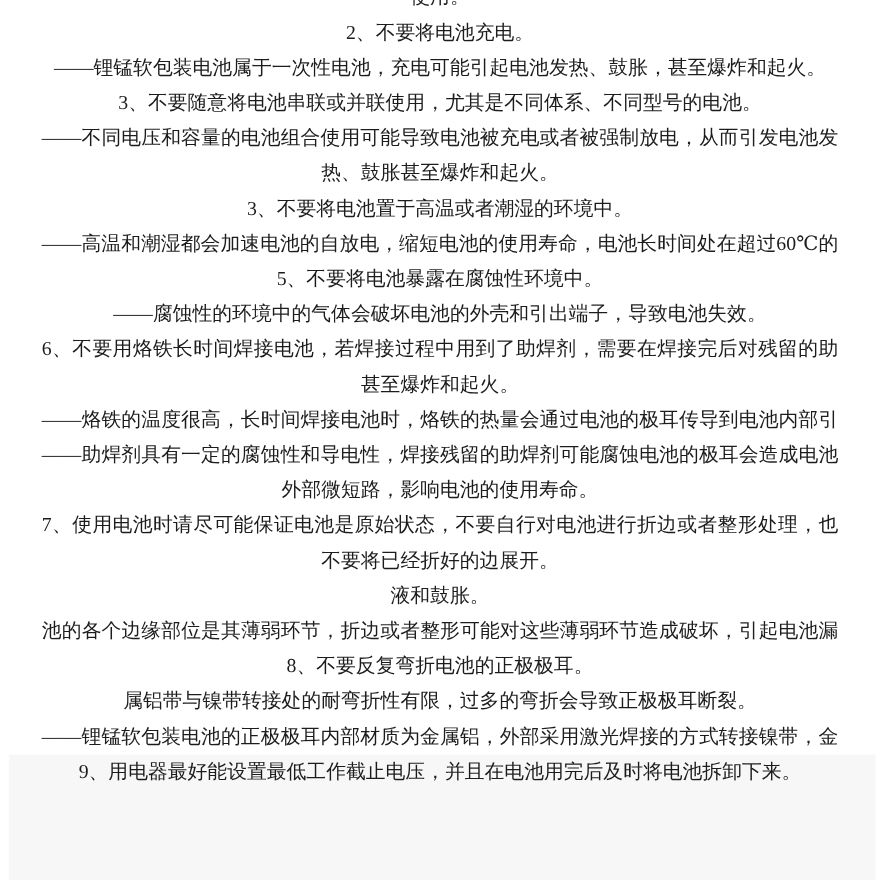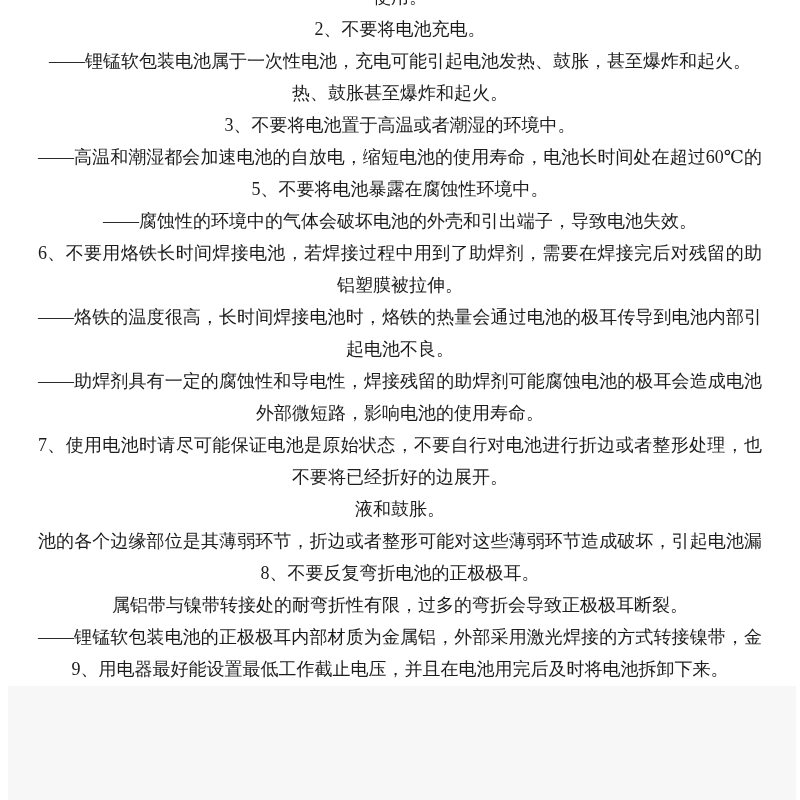--- a/index.html
+++ b/index.html
@@ -51,29 +51,30 @@
 </style>
 </head>
 <body style="background: rgb(255, 255, 255);">
 
 <div class="page">
   <div class="highlight-band" style="background: rgb(247, 247, 248);"></div>
   <div class="text-block" id="text-block" style="color: rgb(28, 28, 28);">
       <div class="doc-line">使用。</div>
       <div class="doc-line">2、不要将电池充电。</div>
       <div class="doc-line">——锂锰软包装电池属于一次性电池，充电可能引起电池发热、鼓胀，甚至爆炸和起火。</div>
+      <div class="doc-line">3、不要随意将电池串联或并联使用，尤其是不同体系、不同型号的电池。</div>
+      <div class="doc-line fill">——不同电压和容量的电池组合使用可能导致电池被充电或者被强制放电，从而引发电池发</div>
       <div class="doc-line">热、鼓胀甚至爆炸和起火。</div>
       <div class="doc-line">3、不要将电池置于高温或者潮湿的环境中。</div>
       <div class="doc-line fill">——高温和潮湿都会加速电池的自放电，缩短电池的使用寿命，电池长时间处在超过60℃的</div>
       <div class="doc-line">5、不要将电池暴露在腐蚀性环境中。</div>
       <div class="doc-line">——腐蚀性的环境中的气体会破坏电池的外壳和引出端子，导致电池失效。</div>
       <div class="doc-line fill">6、不要用烙铁长时间焊接电池，若焊接过程中用到了助焊剂，需要在焊接完后对残留的助</div>
-      <div class="doc-line">铝塑膜被拉伸。</div>
+      <div class="doc-line">甚至爆炸和起火。</div>
       <div class="doc-line fill">——烙铁的温度很高，长时间焊接电池时，烙铁的热量会通过电池的极耳传导到电池内部引</div>
-      <div class="doc-line">起电池不良。</div>
       <div class="doc-line fill">——助焊剂具有一定的腐蚀性和导电性，焊接残留的助焊剂可能腐蚀电池的极耳会造成电池</div>
       <div class="doc-line">外部微短路，影响电池的使用寿命。</div>
       <div class="doc-line fill">7、使用电池时请尽可能保证电池是原始状态，不要自行对电池进行折边或者整形处理，也</div>
       <div class="doc-line">不要将已经折好的边展开。</div>
       <div class="doc-line">液和鼓胀。</div>
       <div class="doc-line fill">池的各个边缘部位是其薄弱环节，折边或者整形可能对这些薄弱环节造成破坏，引起电池漏</div>
       <div class="doc-line">8、不要反复弯折电池的正极极耳。</div>
       <div class="doc-line">属铝带与镍带转接处的耐弯折性有限，过多的弯折会导致正极极耳断裂。</div>
       <div class="doc-line fill">——锂锰软包装电池的正极极耳内部材质为金属铝，外部采用激光焊接的方式转接镍带，金</div>
       <div class="doc-line">9、用电器最好能设置最低工作截止电压，并且在电池用完后及时将电池拆卸下来。</div>

